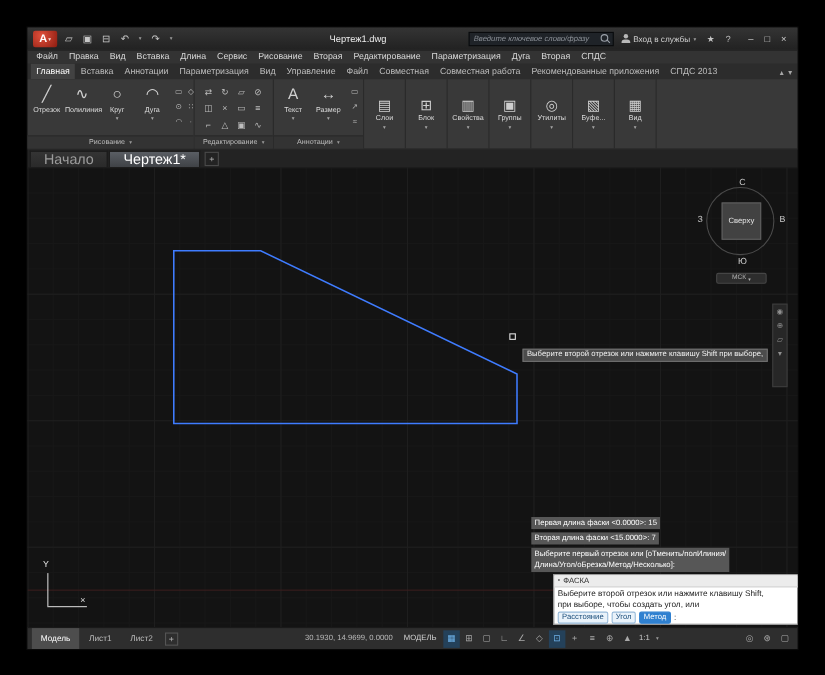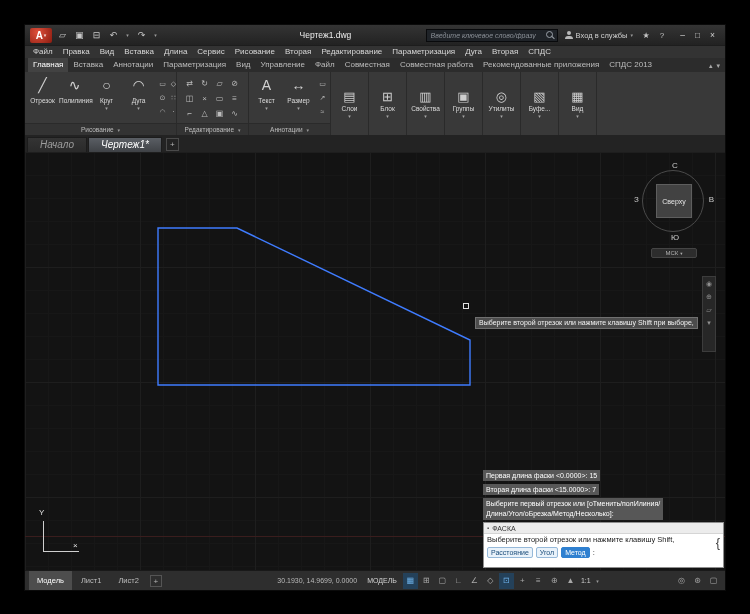--- a/index.html
+++ b/index.html
@@ -72,22 +72,22 @@
   .cpanel { width: 38px; height: 100%; display: flex; flex-direction: column; align-items: center;
     justify-content: center; gap: 1px; border-right: 1px solid #2a2a2a; flex: none; }
   .cicon { font-size: 13px; color: #cfcfcf; line-height: 15px; }
   .clabel { font-size: 6.5px; color: #dcdcdc; white-space: nowrap; }
   .cdrop { font-size: 5px; color: #a5a5a5; }
   .rfiller { flex: 1; }
 
   
   .filetabs { position: absolute; left: 0; top: 111px; width: 700px; height: 16px; background: #232323;
     display: flex; align-items: flex-end; padding-left: 2px; }
-  .ftab { height: 15px; line-height: 14px; font-size: 10px; color: #9c9c9c; padding: 0 12px;
-    background: linear-gradient(#343434, #2a2a2a); border: 1px solid #1c1c1c; border-bottom: none; margin-right: 1px; white-space: nowrap; font-style: italic; }
+  .ftab { height: 15px; line-height: 14px; font-size: 13px; color: #9c9c9c; padding: 0 12px;
+    background: linear-gradient(#343434, #2a2a2a); border: 1px solid #1c1c1c; border-bottom: none; margin-right: 1px; white-space: nowrap; }
   .ftab.active { background: linear-gradient(#5a5e64, #3f4246); color: #fff; }
   .ftab-plus { width: 13px; height: 13px; line-height: 12px; text-align: center; font-size: 8px;
     color: #b5b5b5; border: 1px solid #4a4a4a; margin: 0 0 1px 3px; }
 
   
   .canvas { position: absolute; left: 0; top: 127px; width: 700px; height: 418px; overflow: hidden;
     background-color: #131313;
     background-image:
       linear-gradient(to right, #1e1e1e 1px, transparent 1px),
       linear-gradient(to bottom, #1e1e1e 1px, transparent 1px),
@@ -96,21 +96,21 @@
     background-size: 115px 115px, 115px 115px, 23px 23px, 23px 23px; }
   .xaxis { position: absolute; left: 0; top: 384px; width: 700px; height: 1px; background: #3a1d1d; }
   .shape-svg { position: absolute; left: 0; top: 0; }
   .pickbox { position: absolute; left: 438px; top: 151px; width: 6px; height: 6px; border: 1px solid #e0e0e0; }
   .cursor-tip { position: absolute; left: 450px; top: 165px; height: 12px; line-height: 10px;
     background: #4c4c4c; border: 1px solid #707070; color: #f2f2f2; font-size: 7px; padding: 0 3px; white-space: nowrap; }
   .chist { position: absolute; left: 458px; background: rgba(92,92,92,.93); color: #fff;
     font-size: 7px; line-height: 11px; padding: 0 3px; white-space: nowrap; }
   .chist div { line-height: 10px; }
   .h1 { top: 318px; } .h2 { top: 332px; } .h3 { top: 346px; padding: 1px 3px; }
-  .cmdwin { position: absolute; left: 458px; top: 370px; width: 241px; height: 46px; background: #fff;
+  .cmdwin { position: absolute; left: 478px; top: 370px; width: 241px; height: 46px; background: #fff;
     border: 1px solid #8e8e8e; font-size: 7.5px; color: #1a1a1a; }
   .cmdhead { height: 11px; background: #ececec; border-bottom: 1px solid #d5d5d5; display: flex;
     align-items: center; gap: 3px; padding: 0 3px; font-size: 7px; color: #333; }
   .cmdhead .cm { font-size: 6px; color: #555; }
   .cmdbody { padding: 1px 3px; line-height: 9.5px; position: relative; white-space: nowrap; }
   .cbrace { position: absolute; right: 3px; top: 0; font-size: 13px; color: #444; line-height: 18px; }
   .cmdopts { display: flex; align-items: center; gap: 3px; padding: 1px 3px; }
   .kw { border: 1px solid #96b9d9; background: #e9f2fa; color: #174a78; font-size: 7px;
     line-height: 9px; padding: 0 3px; border-radius: 2px; white-space: nowrap; }
   .kw.sel { background: #2f80d0; border-color: #2f80d0; color: #fff; }
@@ -374,20 +374,21 @@
         <div>Длина/Угол/оБрезка/Метод/Несколько]:</div>
       </div>
 
       <div class="cmdwin">
         <div class="cmdhead">
           <span class="cm">▪</span>
           <span>ФАСКА</span>
         </div>
         <div class="cmdbody">
           <div>Выберите второй отрезок или нажмите клавишу Shift,</div>
+          <div>при выборе, чтобы создать угол, или</div>
           <span class="cbrace">{</span>
         </div>
         <div class="cmdopts">
           <span class="kw">Расстояние</span>
           <span class="kw">Угол</span>
           <span class="kw sel">Метод</span>
           <span class="kcolon">:</span>
         </div>
       </div>
 

